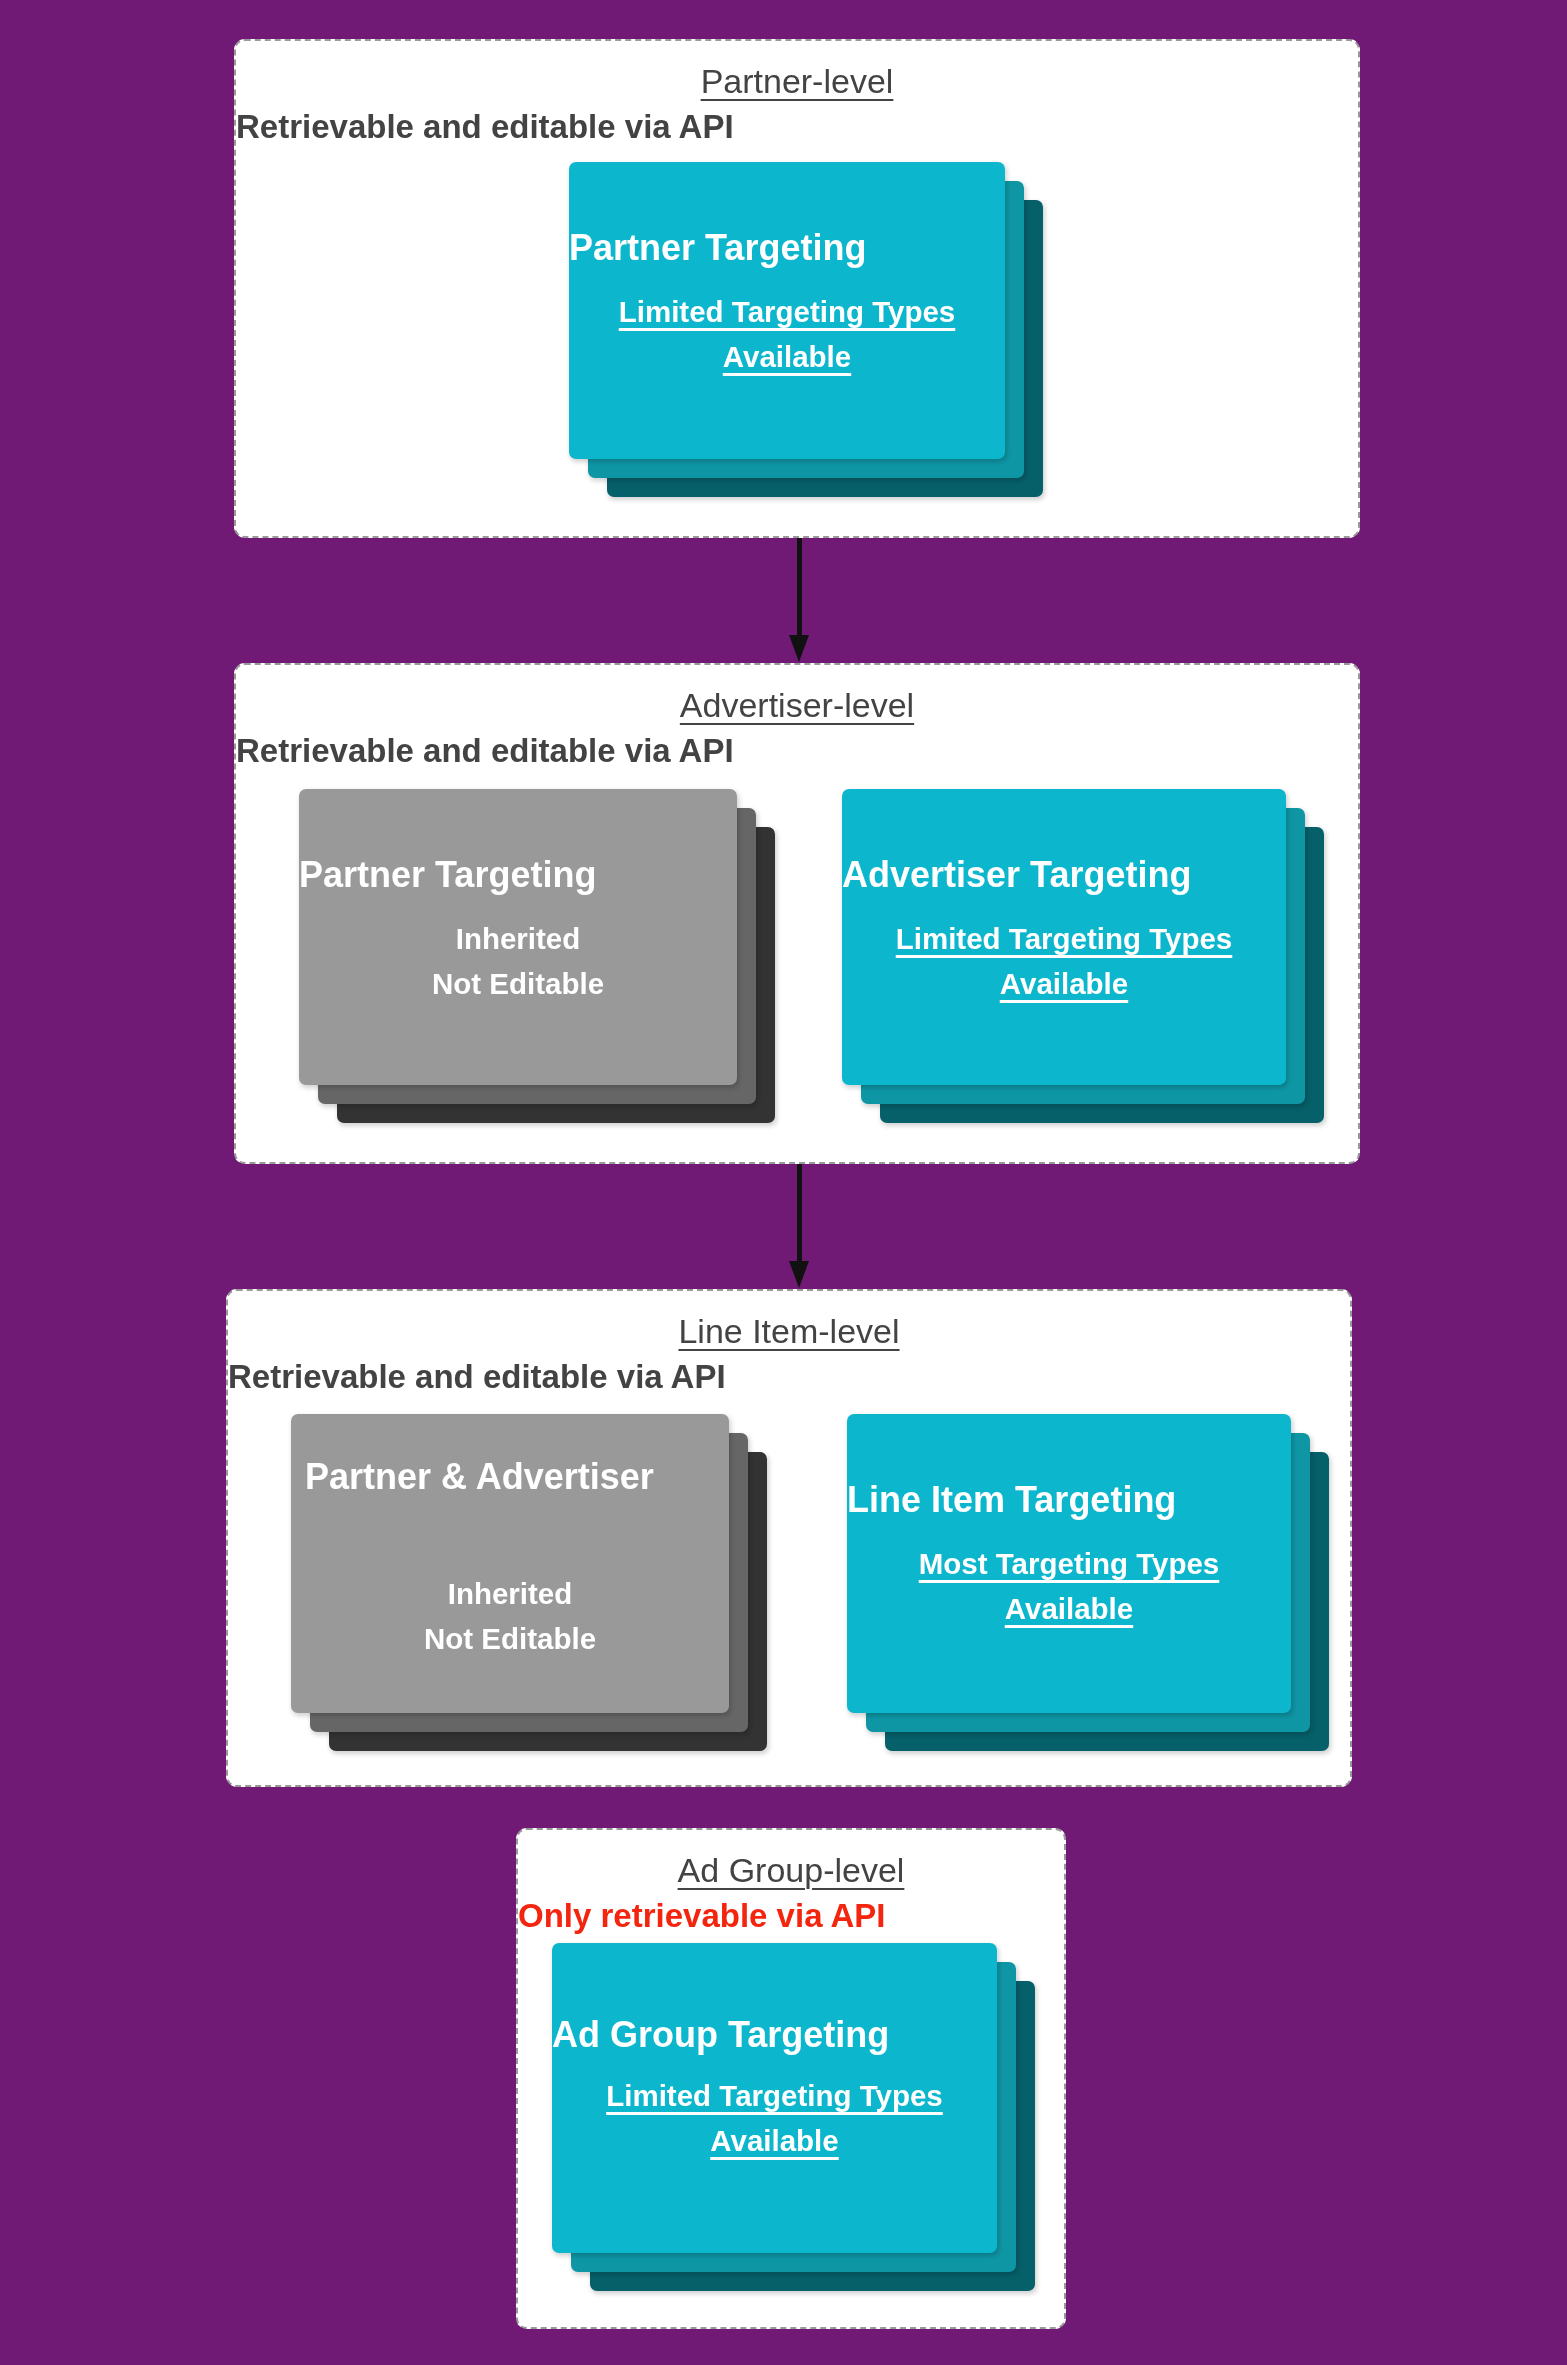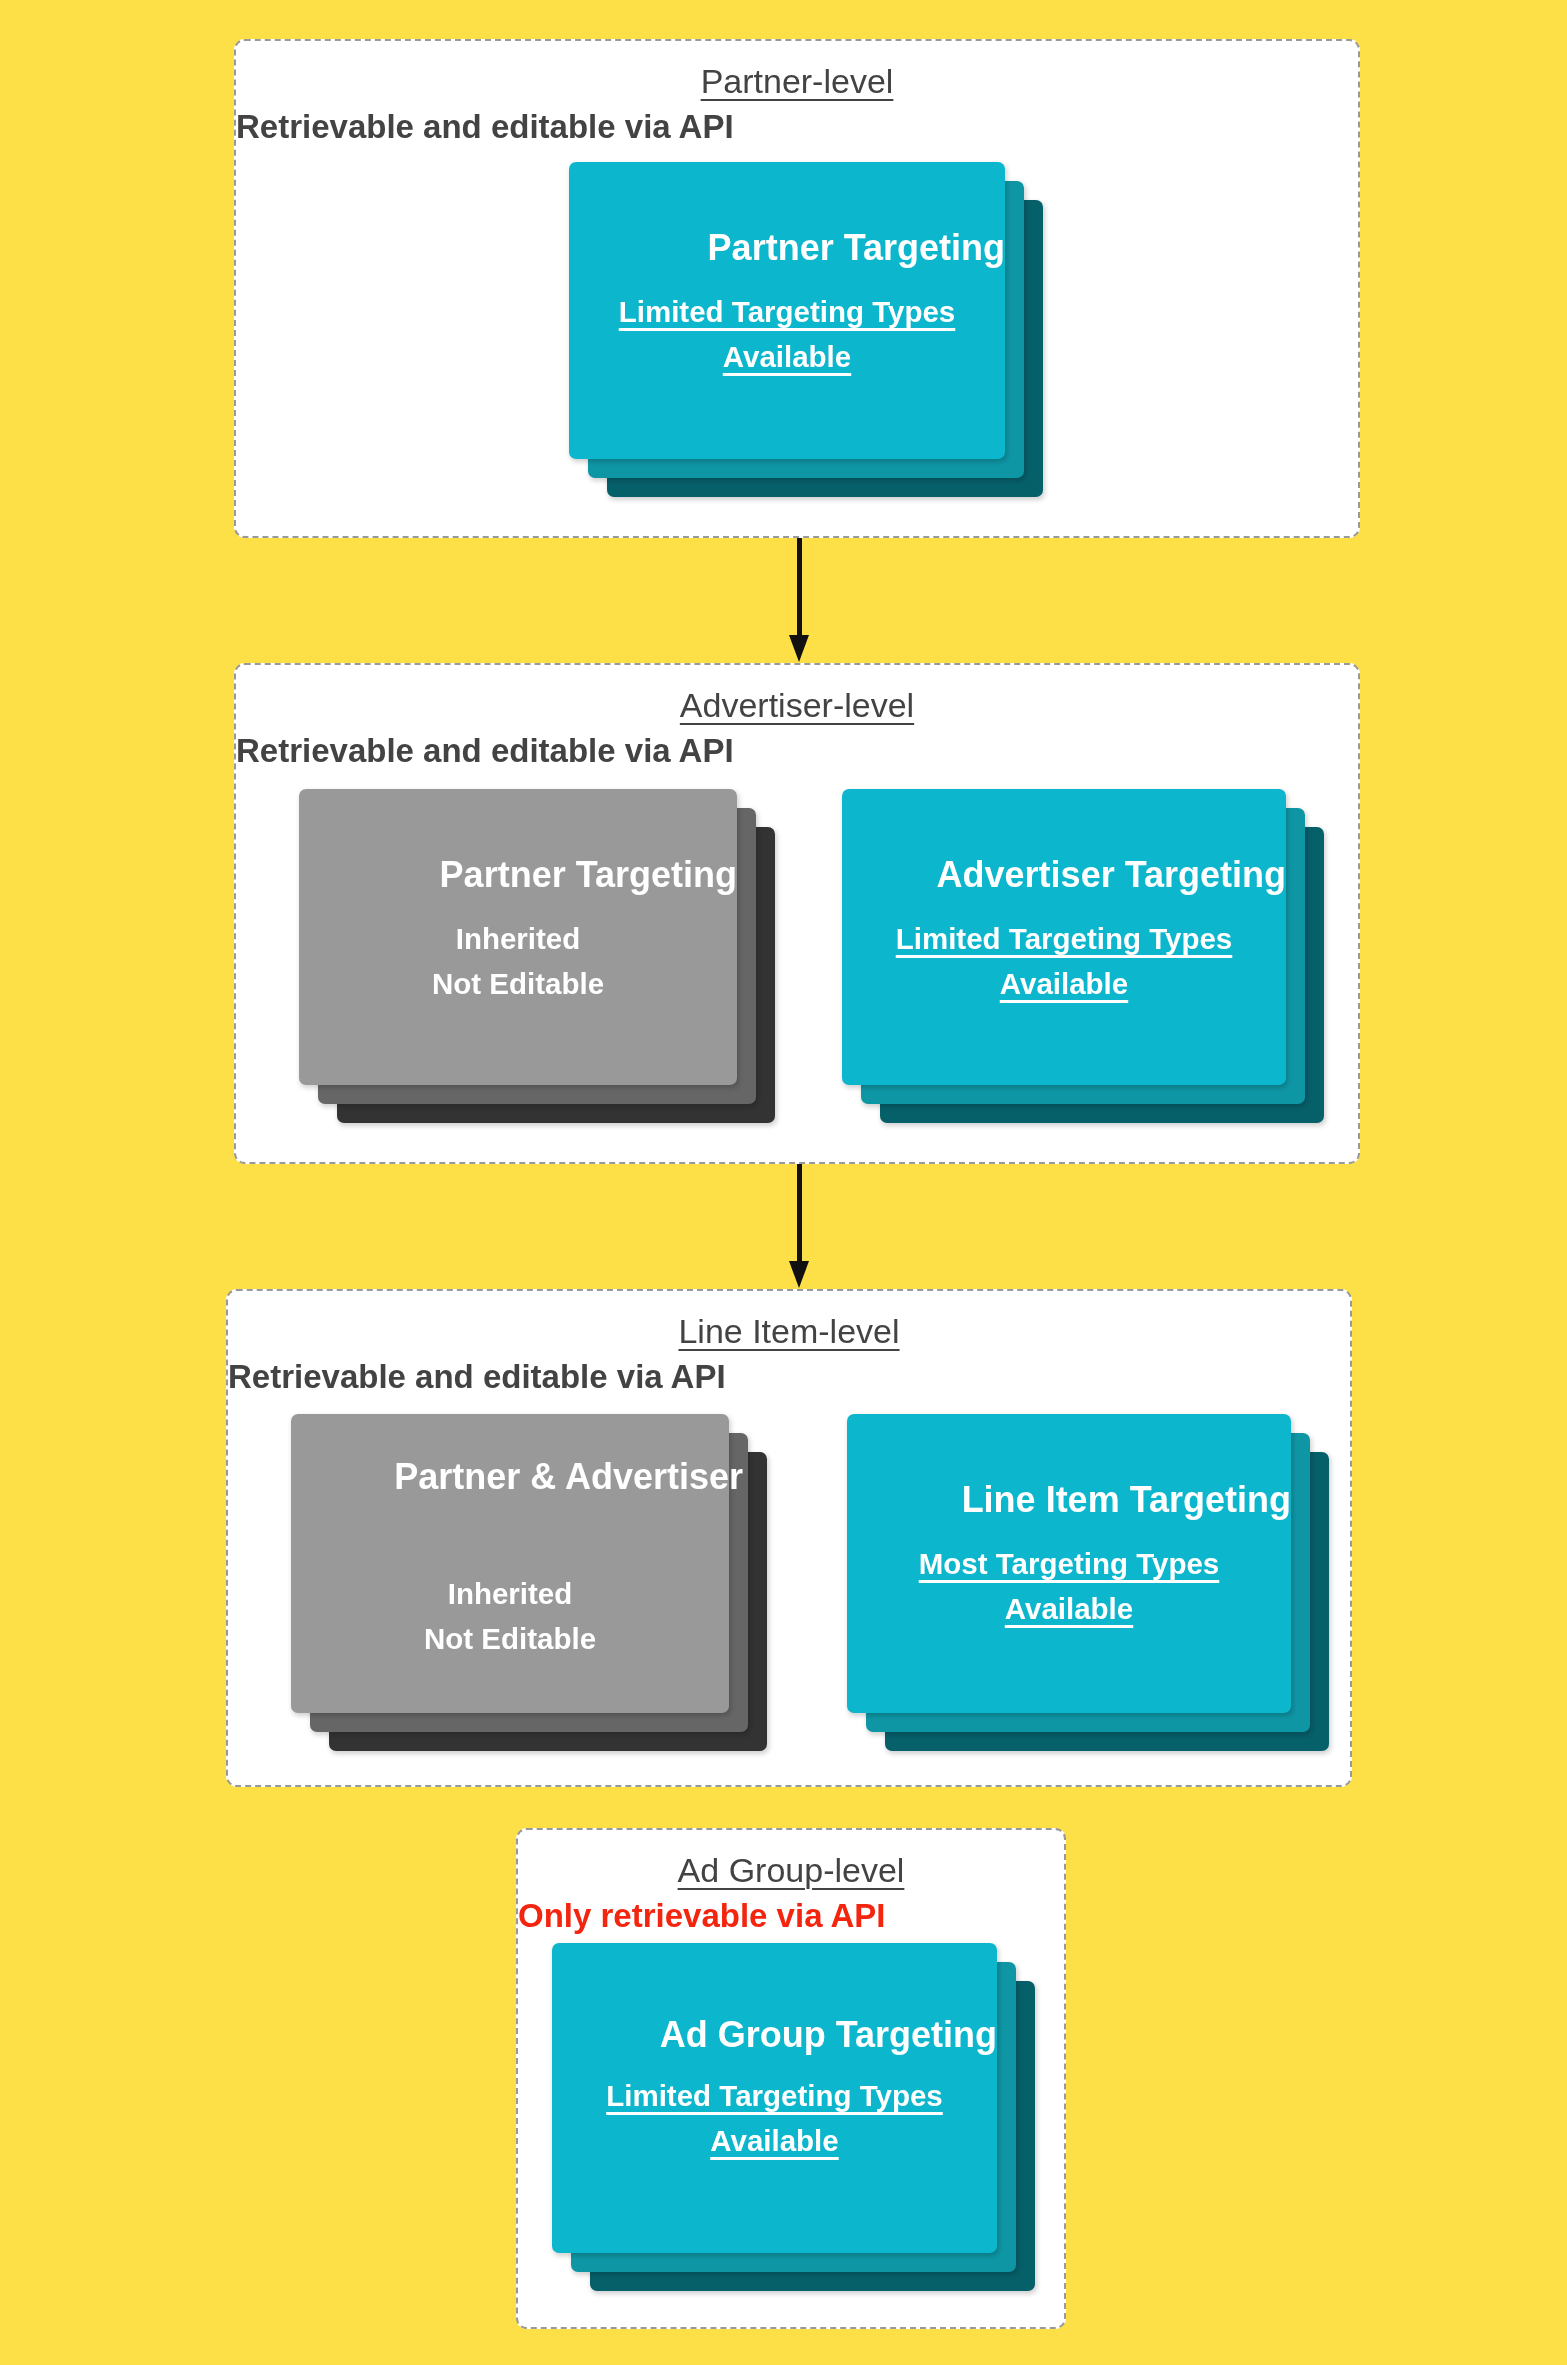--- a/index.html
+++ b/index.html
@@ -1,20 +1,20 @@
 <!DOCTYPE html>
 <html style="font-size:14.3px"><head>
 <meta charset="utf-8">
 <style>
   html,body{margin:0;padding:0;background:#ffffff;}
   #canvas{
     position:relative;
     width:1567px;
     height:2366px;
-    background:#fde047;
+    background:#701a75;
     font-family:"Liberation Sans", sans-serif;
     overflow:hidden;
   }
   .level-box{
     position:absolute;
     border:2.7px dashed #999999;
     border-radius:10.7px;
     background:#ffffff;
     box-sizing:border-box;
   }
@@ -58,21 +58,21 @@
   .grey  .b2{ background:#333333; }
   .card-face{
     position:absolute; left:0; top:0;
     width:100%; height:100%;
     border-radius:7.1px;
     box-shadow:1.8px 2.7px 5.4px rgba(0,0,0,0.18);
   }
   .card-title{
     position:absolute; left:0; width:100%;
     top:63px;
-    text-align:right;
+    text-align:left;
     font-size:36px;
     line-height:45px;
     font-weight:bold;
     color:#ffffff;
   }
   .card-body{
     position:absolute; left:0; width:100%;
     top:127px;
     text-align:center;
     font-size:29.5px;

